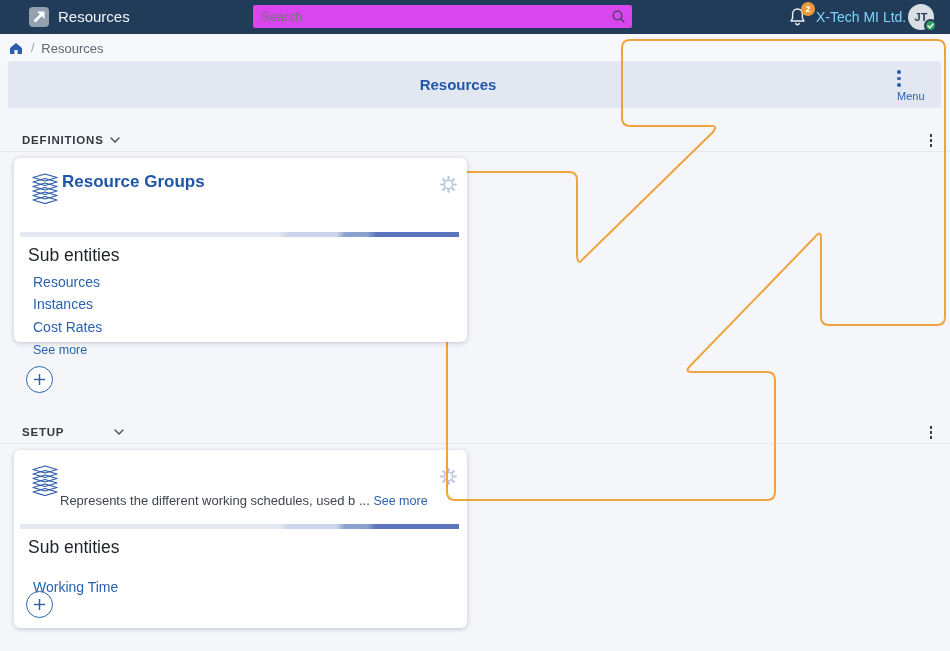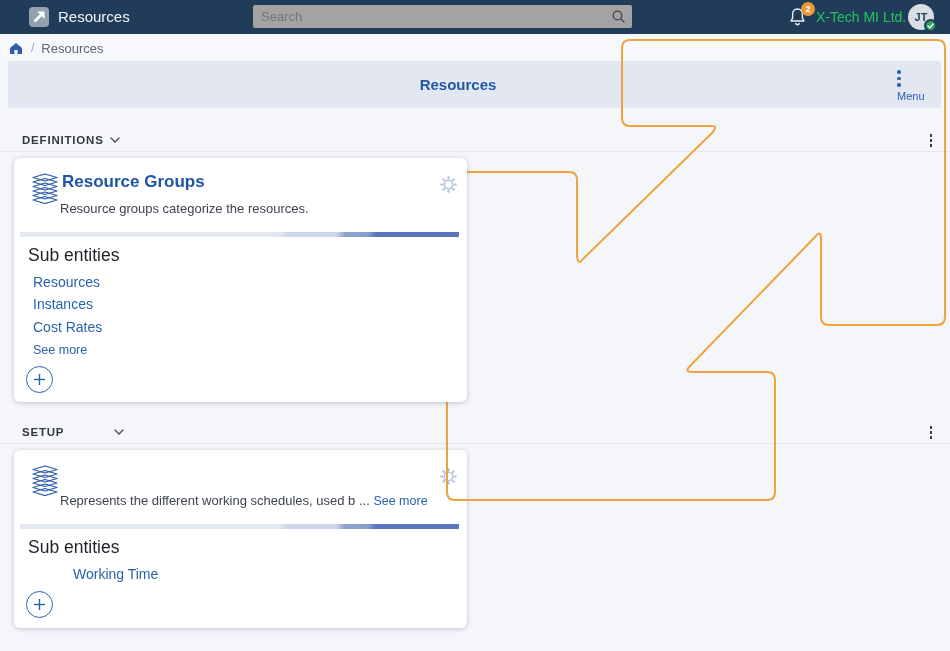--- a/index.html
+++ b/index.html
@@ -11,31 +11,31 @@
   }
   
   .navbar {
     position:absolute; top:0; left:0; width:950px; height:34px;
     background:#213c59; display:flex; align-items:center; z-index:10;
   }
   .logo { position:absolute; left:28px; top:6px; width:22px; height:22px; }
   .app-title { position:absolute; left:58px; top:8px; color:#f3f5f8; font-size:15px; }
   .search-wrap { position:absolute; left:253px; top:5px; width:379px; height:23px; }
   .search-input {
-    width:100%; height:100%; border:none; border-radius:2px; background:#a3a3a3;
+    width:100%; height:100%; border:none; border-radius:2px; background:#d946ef;
     font-family:inherit; font-size:13px; color:#2b3340; padding:0 26px 0 8px; outline:none;
   }
   .search-icon { position:absolute; right:6px; top:4px; }
   .bell-wrap { position:absolute; left:787px; top:6px; width:24px; height:24px; }
   .badge {
     position:absolute; left:14px; top:-4px; min-width:14px; height:14px; border-radius:8px;
     background:#e8993b; color:#fff; font-size:9px; font-weight:bold;
     display:flex; align-items:center; justify-content:center; padding:0 3px;
   }
-  .org-name { position:absolute; left:816px; top:9px; color:#22c55e; font-size:14px; white-space:nowrap; }
+  .org-name { position:absolute; left:816px; top:9px; color:#7dd3fc; font-size:14px; white-space:nowrap; }
   .avatar {
     position:absolute; left:908px; top:4px; width:26px; height:26px; border-radius:50%;
     background:#d9dee4; color:#27405c; font-size:11px; font-weight:bold;
     display:flex; align-items:center; justify-content:center;
   }
   .presence {
     position:absolute; left:16px; top:15px; width:13px; height:13px; border-radius:50%;
     background:#2da45c; border:2px solid #213c59;
     display:flex; align-items:center; justify-content:center;
   }
@@ -92,21 +92,21 @@
     background:linear-gradient(100deg,#e4e8f1 0%,#e4e8f1 59%,#ccd6ea 61%,#ccd6ea 72%,#8ba1ce 74%,#8ba1ce 79%,#5a76bf 81%,#5a76bf 100%);
   }
   .sub-heading { position:absolute; left:14px; font-size:17.5px; color:#1e2228; }
   .entity-link { position:absolute; left:19px; font-size:14px; color:#2a62ad; cursor:pointer; }
   .see-more-link { position:absolute; left:19px; font-size:12.5px; color:#2a62ad; cursor:pointer; }
   .plus-btn {
     position:absolute; left:12px; width:27px; height:27px; border-radius:50%;
     border:1.4px solid #2b62b0; background:#fff; display:flex; align-items:center; justify-content:center;
     cursor:pointer;
   }
-  #card-resource-groups { top:158px; height:244px; z-index:4; }
+  #card-resource-groups { top:158px; height:184px; z-index:4; }
   #card-work-schedules { top:450px; height:178px; z-index:2; }
   
   .annotation-svg { position:absolute; top:0; left:0; z-index:3; pointer-events:none; }
 </style>
 </head>
 <body>
 
 <div class="navbar">
   <span class="logo">
     <svg width="22" height="22" viewBox="0 0 22 22">
@@ -225,21 +225,20 @@
           <line x1="8.5" y1="14.4" x2="8.5" y2="15.8"></line>
         <line x1="1.2" y1="8.5" x2="2.6" y2="8.5"></line>
           <line x1="14.4" y1="8.5" x2="15.8" y2="8.5"></line>
         <line x1="3.3" y1="3.3" x2="4.3" y2="4.3"></line>
           <line x1="12.7" y1="12.7" x2="13.7" y2="13.7"></line>
         <line x1="3.3" y1="13.7" x2="4.3" y2="12.7"></line>
           <line x1="12.7" y1="4.3" x2="13.7" y2="3.3"></line>
       </g>
     </svg>
   </span>
-  <span class="card-desc">Resource groups categorize the resources.</span>
   <div class="grad-bar"></div>
   <div class="sub-heading" style="top:87px;">Sub entities</div>
   <span class="entity-link" style="top:116px;">Resources</span>
   <span class="entity-link" style="top:138px;">Instances</span>
   <span class="entity-link" style="top:161px;">Cost Rates</span>
   <span class="see-more-link" style="top:185px;">See more</span>
   <button class="plus-btn" style="top:208px;">
     <svg width="13" height="13" viewBox="0 0 13 13">
       <line x1="6.5" y1="1" x2="6.5" y2="12" stroke="#2b62b0" stroke-width="1.4"></line>
       <line x1="1" y1="6.5" x2="12" y2="6.5" stroke="#2b62b0" stroke-width="1.4"></line>
@@ -274,20 +273,20 @@
           <line x1="12.7" y1="4.3" x2="13.7" y2="3.3"></line>
       </g>
     </svg>
   </span>
   <span class="card-desc">
     <span>Represents the different working schedules, used b ...</span>
     <span class="inline-see-more">See more</span>
   </span>
   <div class="grad-bar"></div>
   <div class="sub-heading" style="top:87px;">Sub entities</div>
-  <span class="entity-link" style="top:116px;margin-left:40px;">Working Time</span>
+  <span class="entity-link" style="top:129px;">Working Time</span>
   <button class="plus-btn" style="top:141px;">
     <svg width="13" height="13" viewBox="0 0 13 13">
       <line x1="6.5" y1="1" x2="6.5" y2="12" stroke="#2b62b0" stroke-width="1.4"></line>
       <line x1="1" y1="6.5" x2="12" y2="6.5" stroke="#2b62b0" stroke-width="1.4"></line>
     </svg>
   </button>
 </div>
 
 </body></html>

